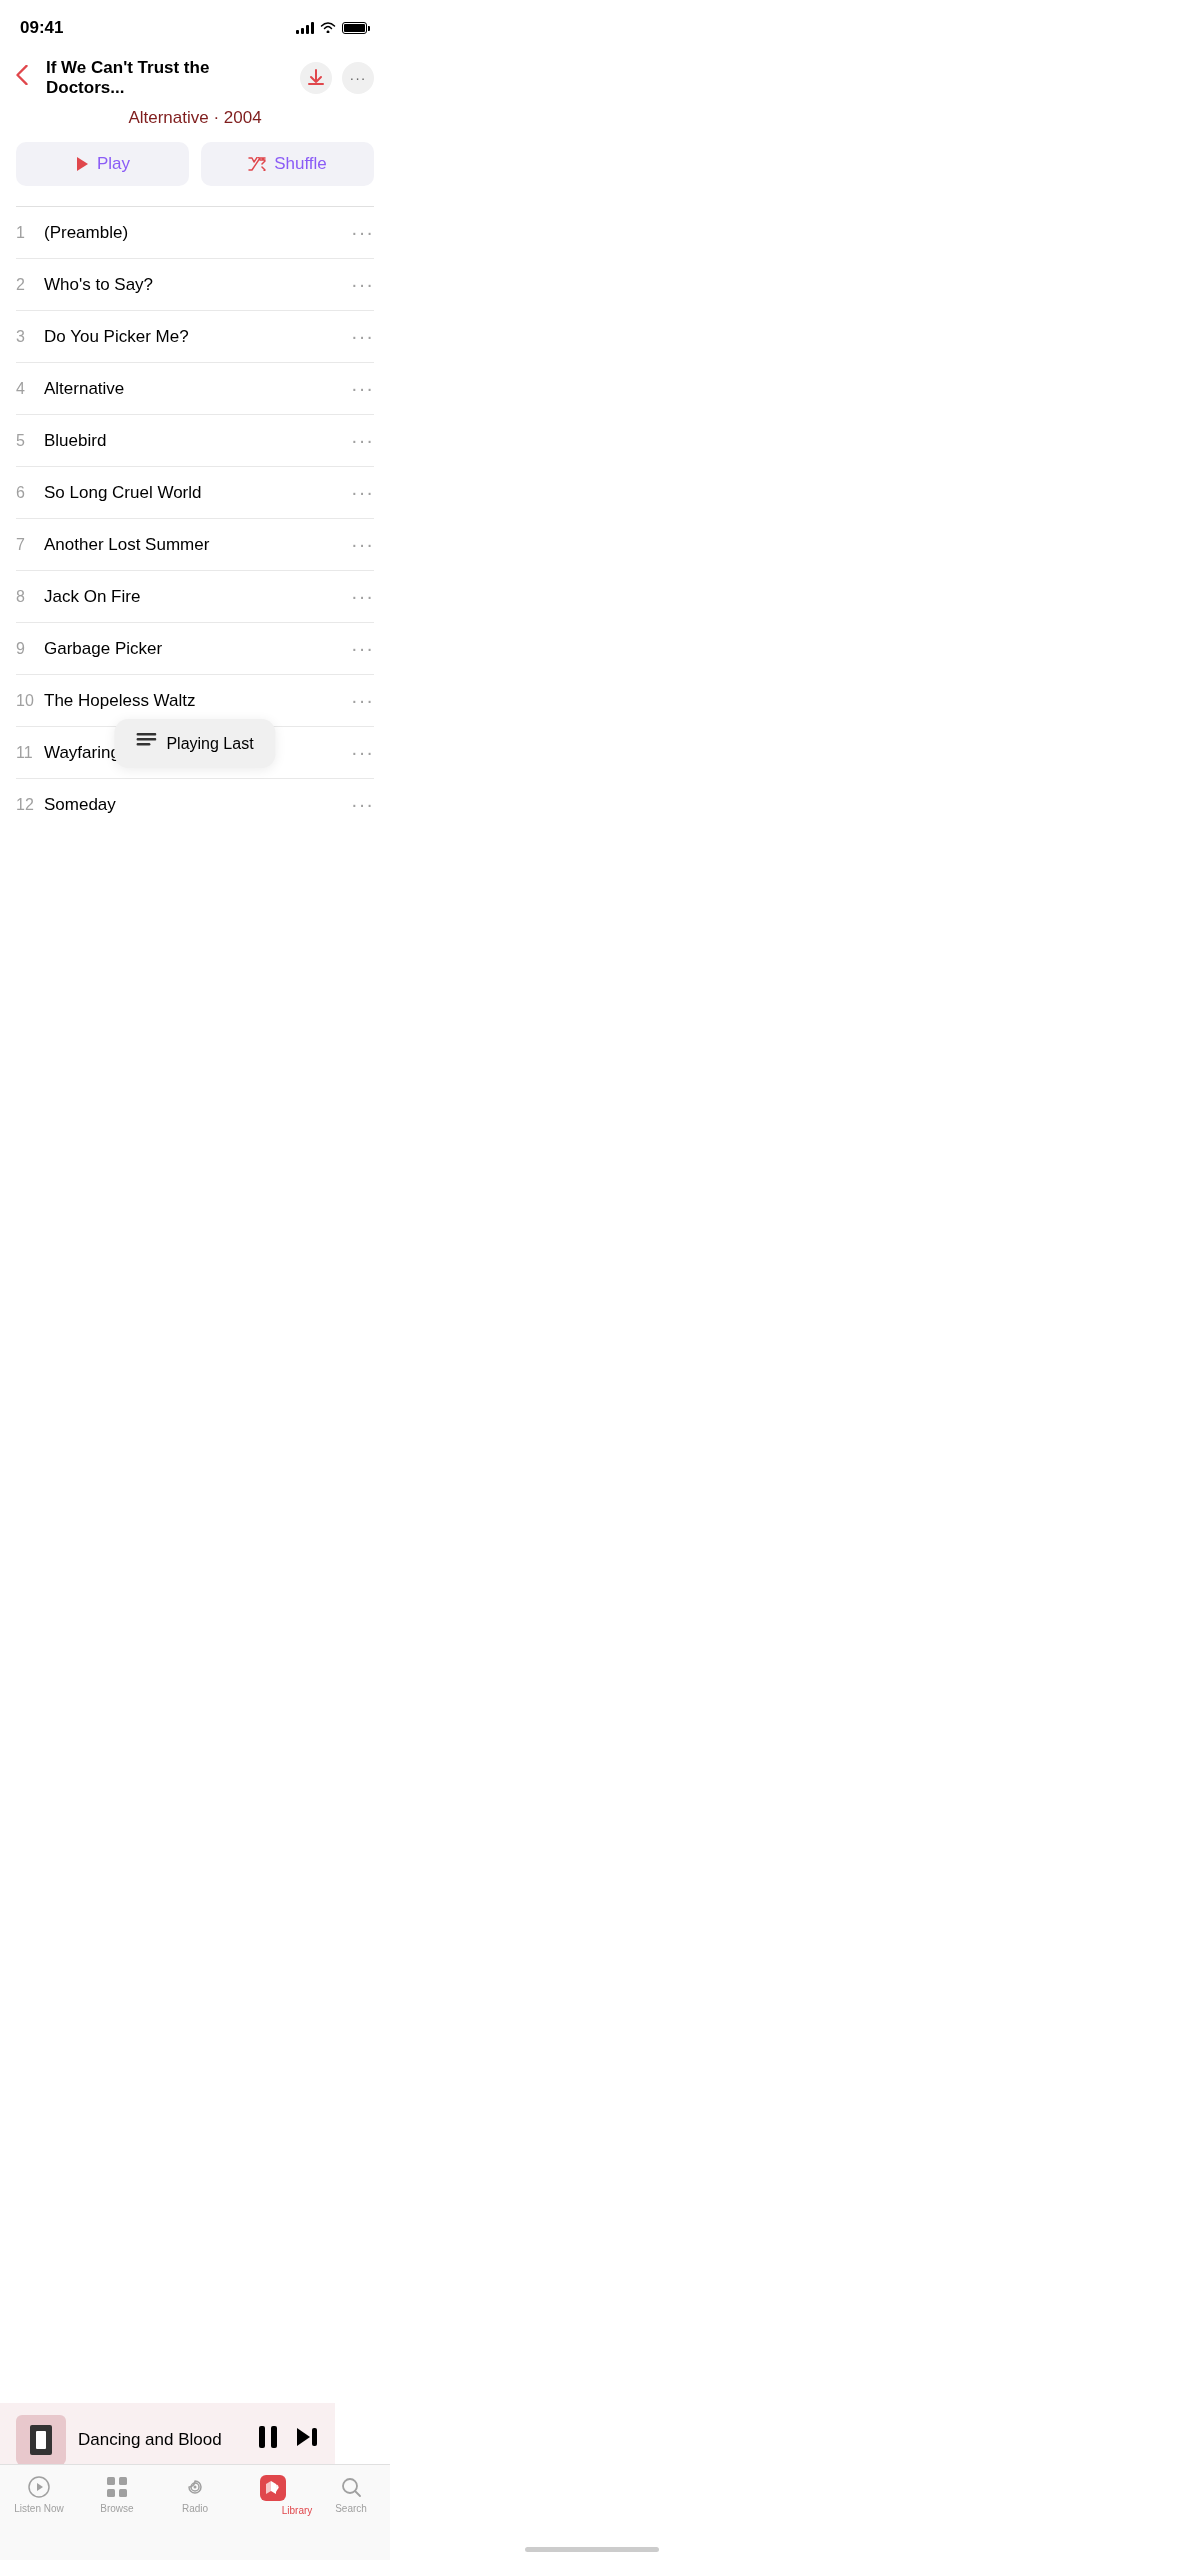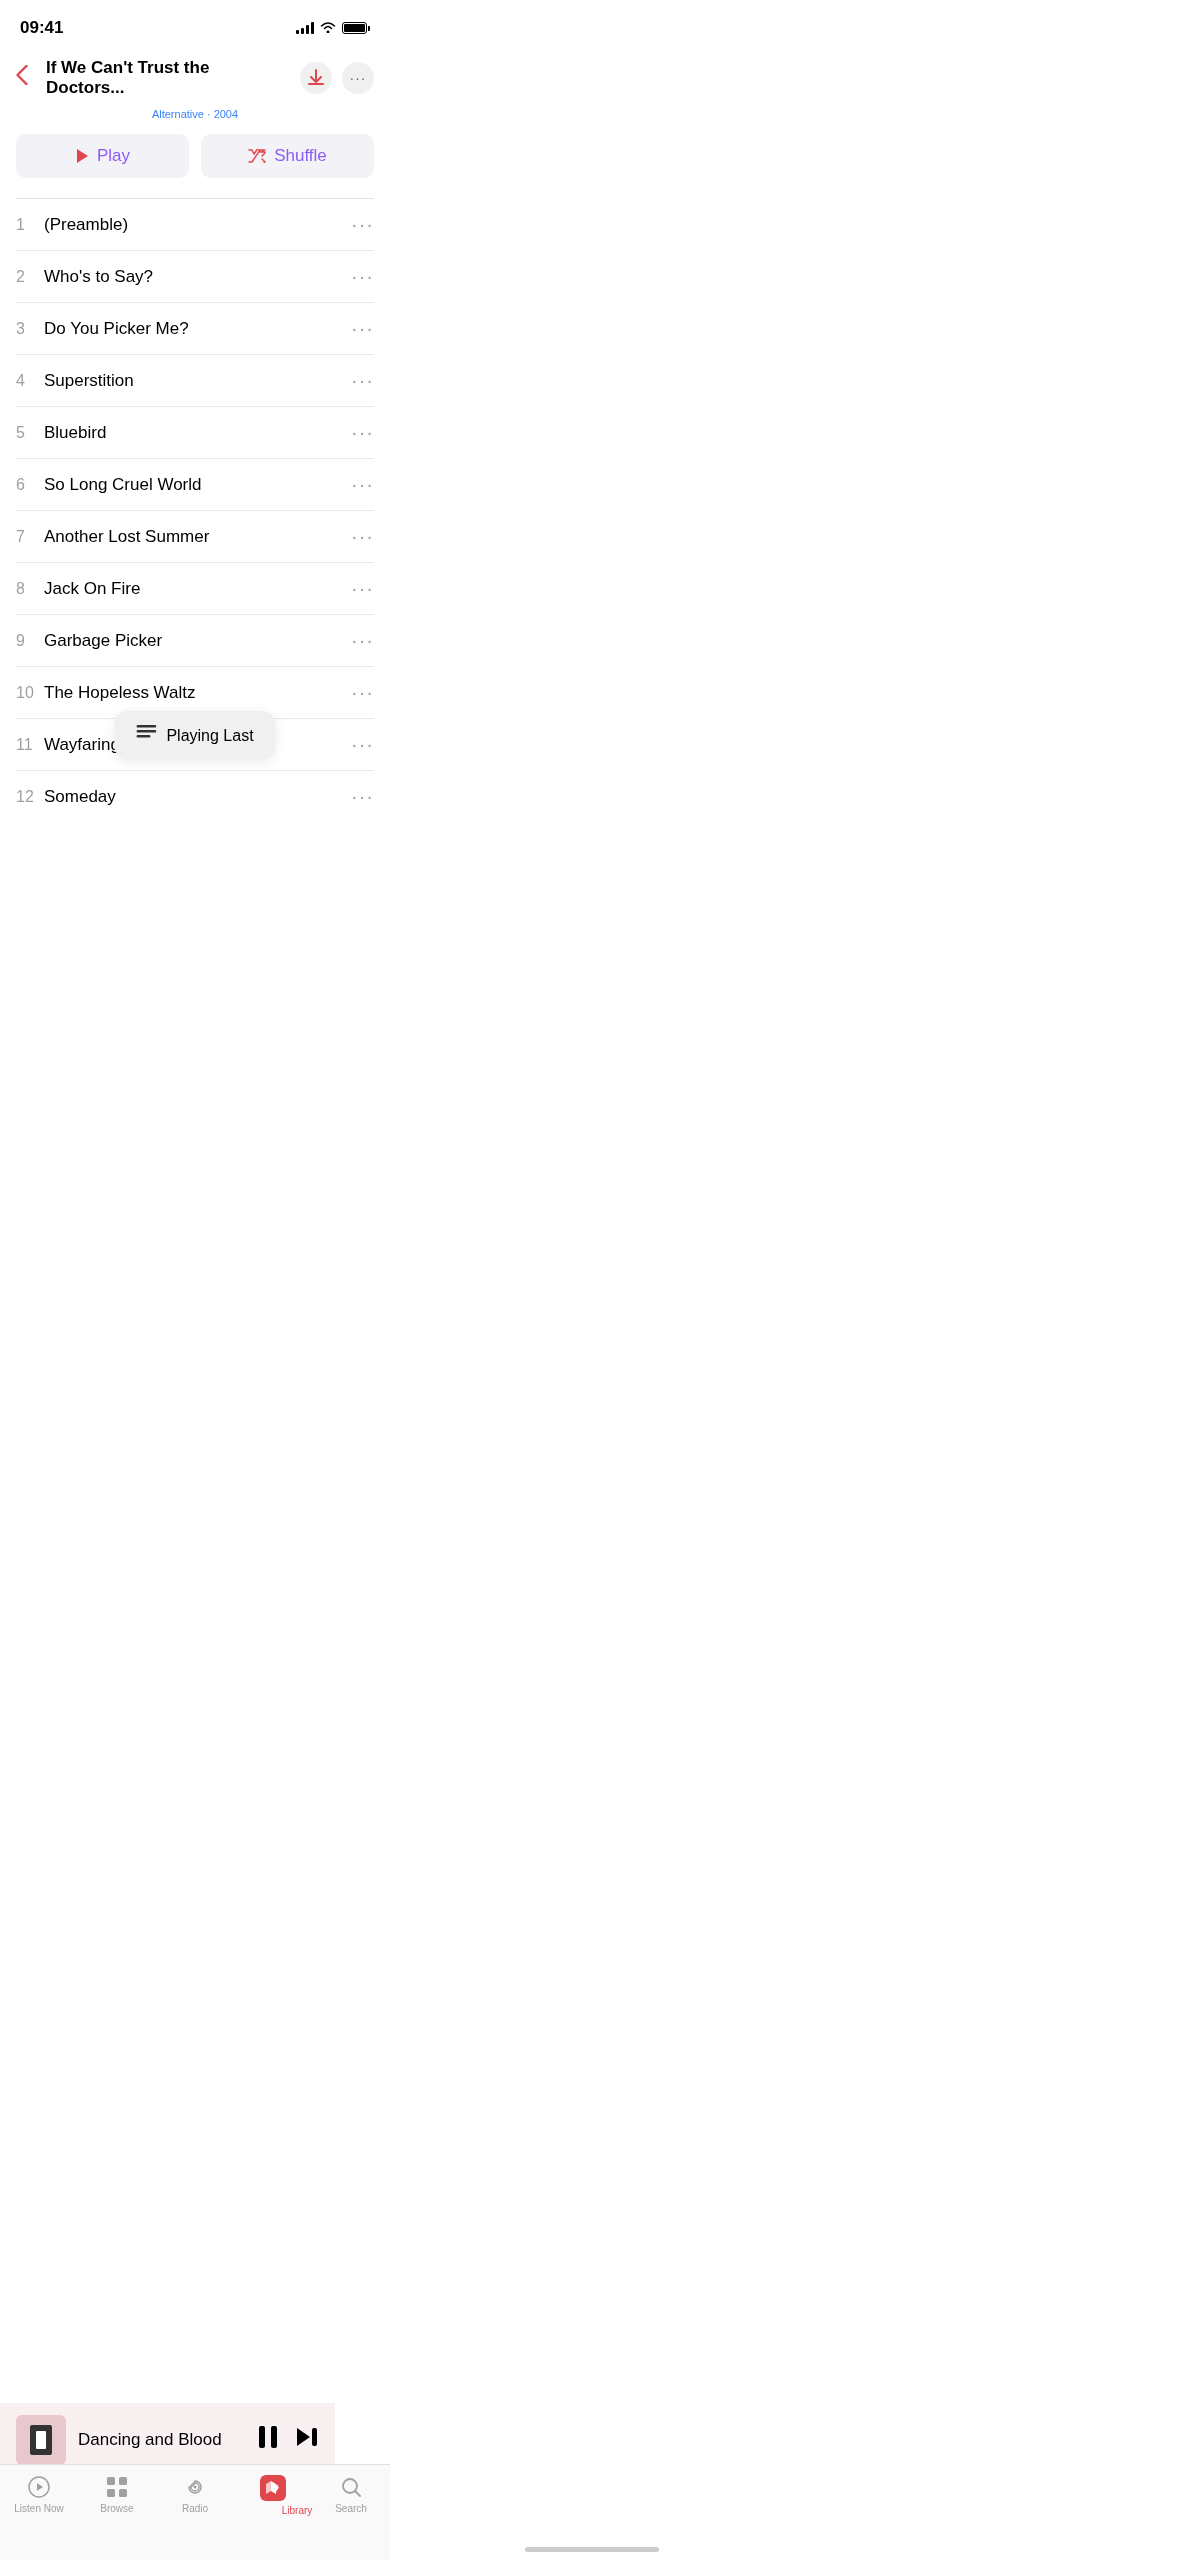--- a/index.html
+++ b/index.html
@@ -123,22 +123,22 @@
       justify-content: center;
       cursor: pointer;
       font-size: 14px;
       color: #666;
       letter-spacing: 1px;
     }
 
     
     .album-subtitle {
       text-align: center;
-      color: #3b82f6;
-      font-size: 11px;
+      color: #7f1d1d;
+      font-size: 17px;
       padding: 0 16px 14px 16px;
     }
 
     
     .action-buttons {
       display: flex;
       gap: 12px;
       padding: 0 16px 20px 16px;
     }
     .action-btn {
@@ -427,21 +427,21 @@
   </div>
 
   <div class="track-item">
     <span class="track-number">3</span>
     <span class="track-title">Do You Picker Me?</span>
     <span class="track-more">···</span>
   </div>
 
   <div class="track-item">
     <span class="track-number">4</span>
-    <span class="track-title">Superstition</span>
+    <span class="track-title">Alternative</span>
     <span class="track-more">···</span>
   </div>
 
   <div class="track-item">
     <span class="track-number">5</span>
     <span class="track-title">Bluebird</span>
     <span class="track-more">···</span>
   </div>
 
   <div class="track-item">

